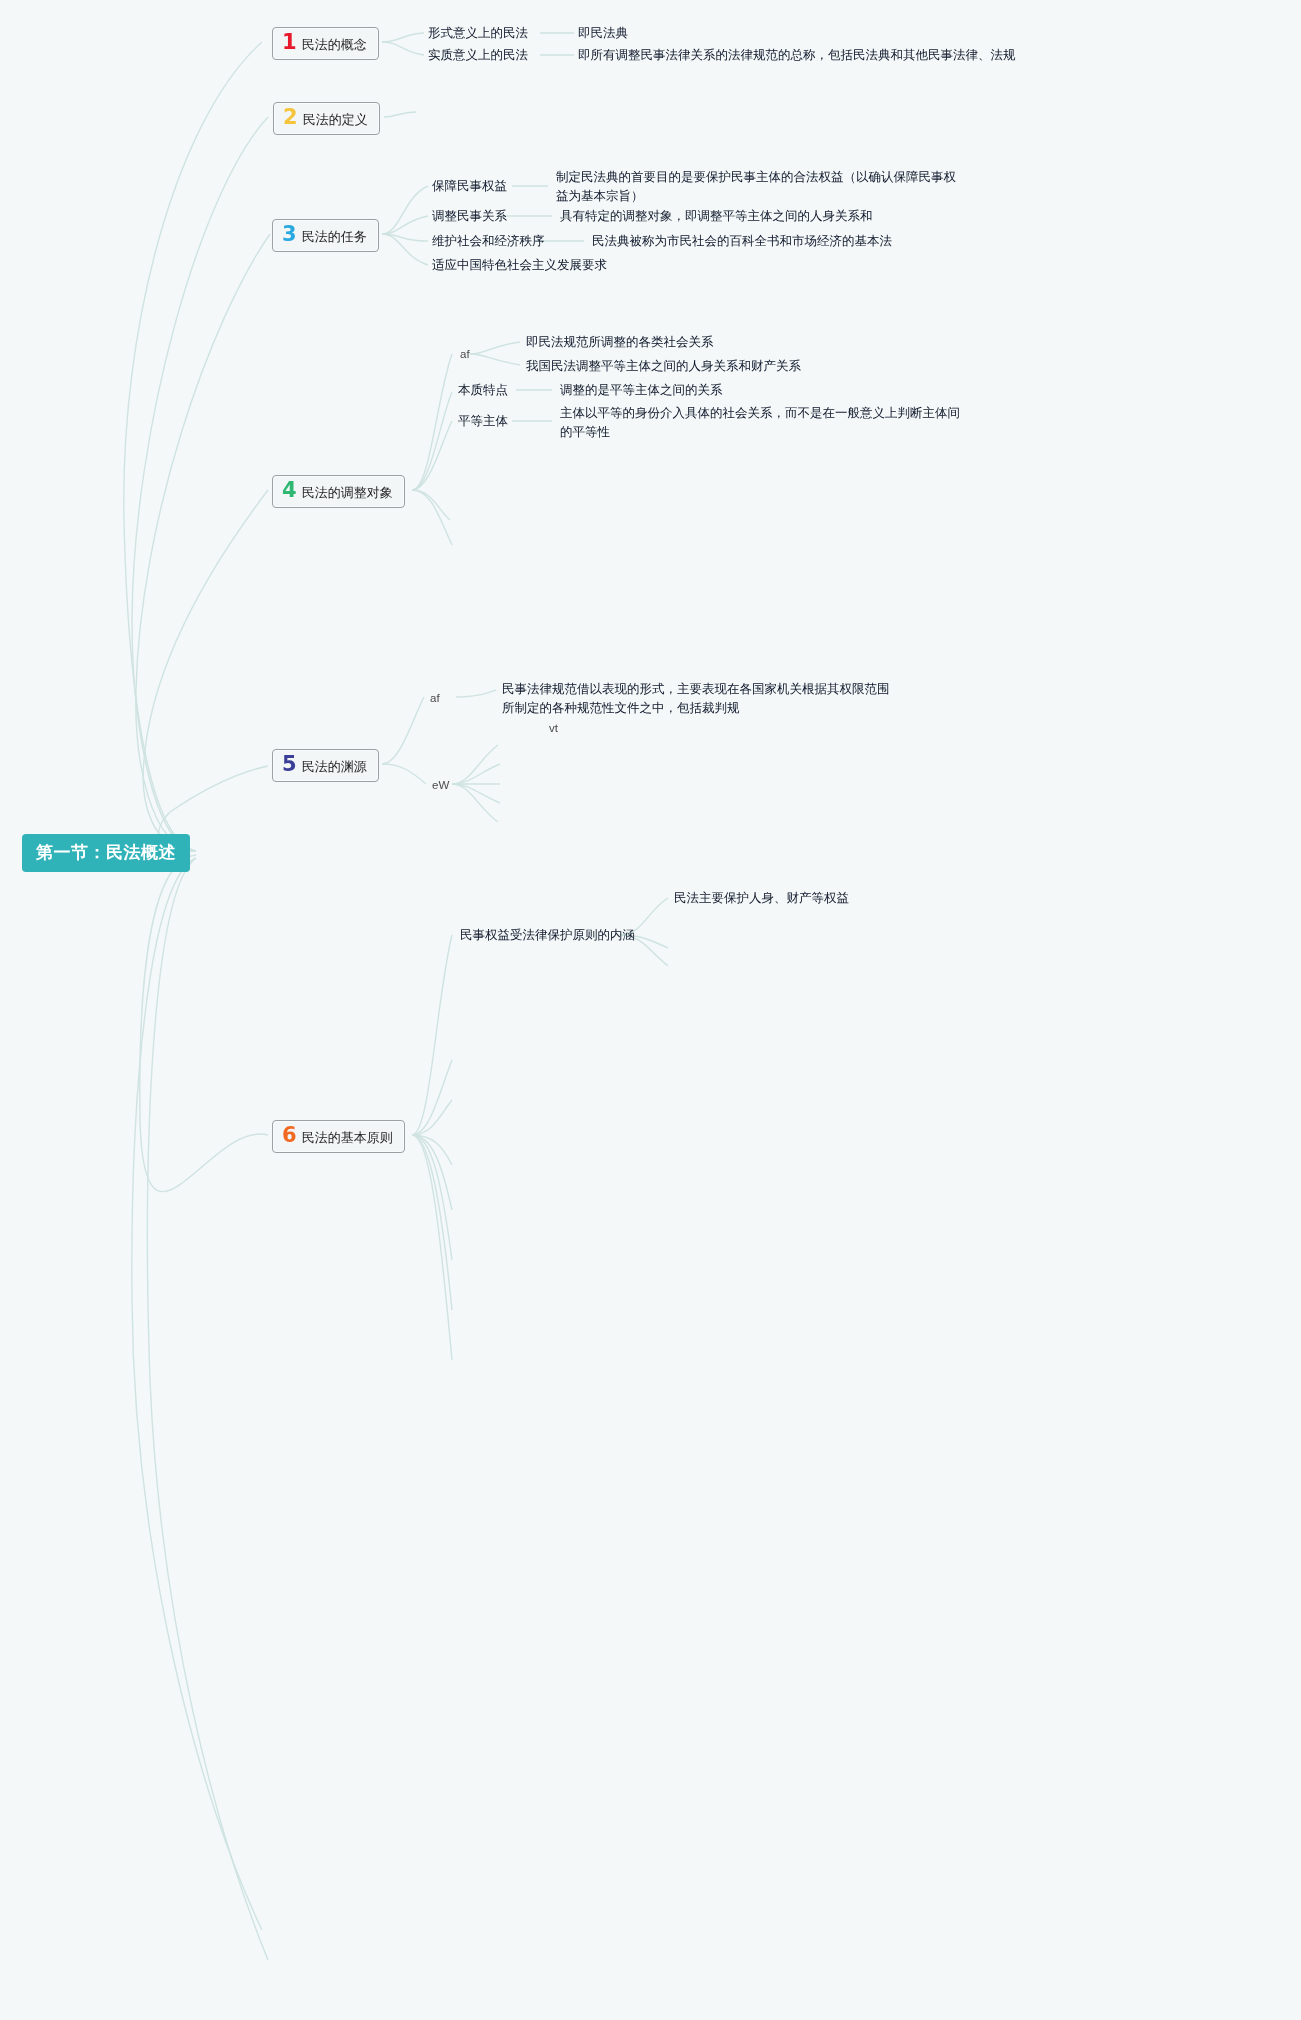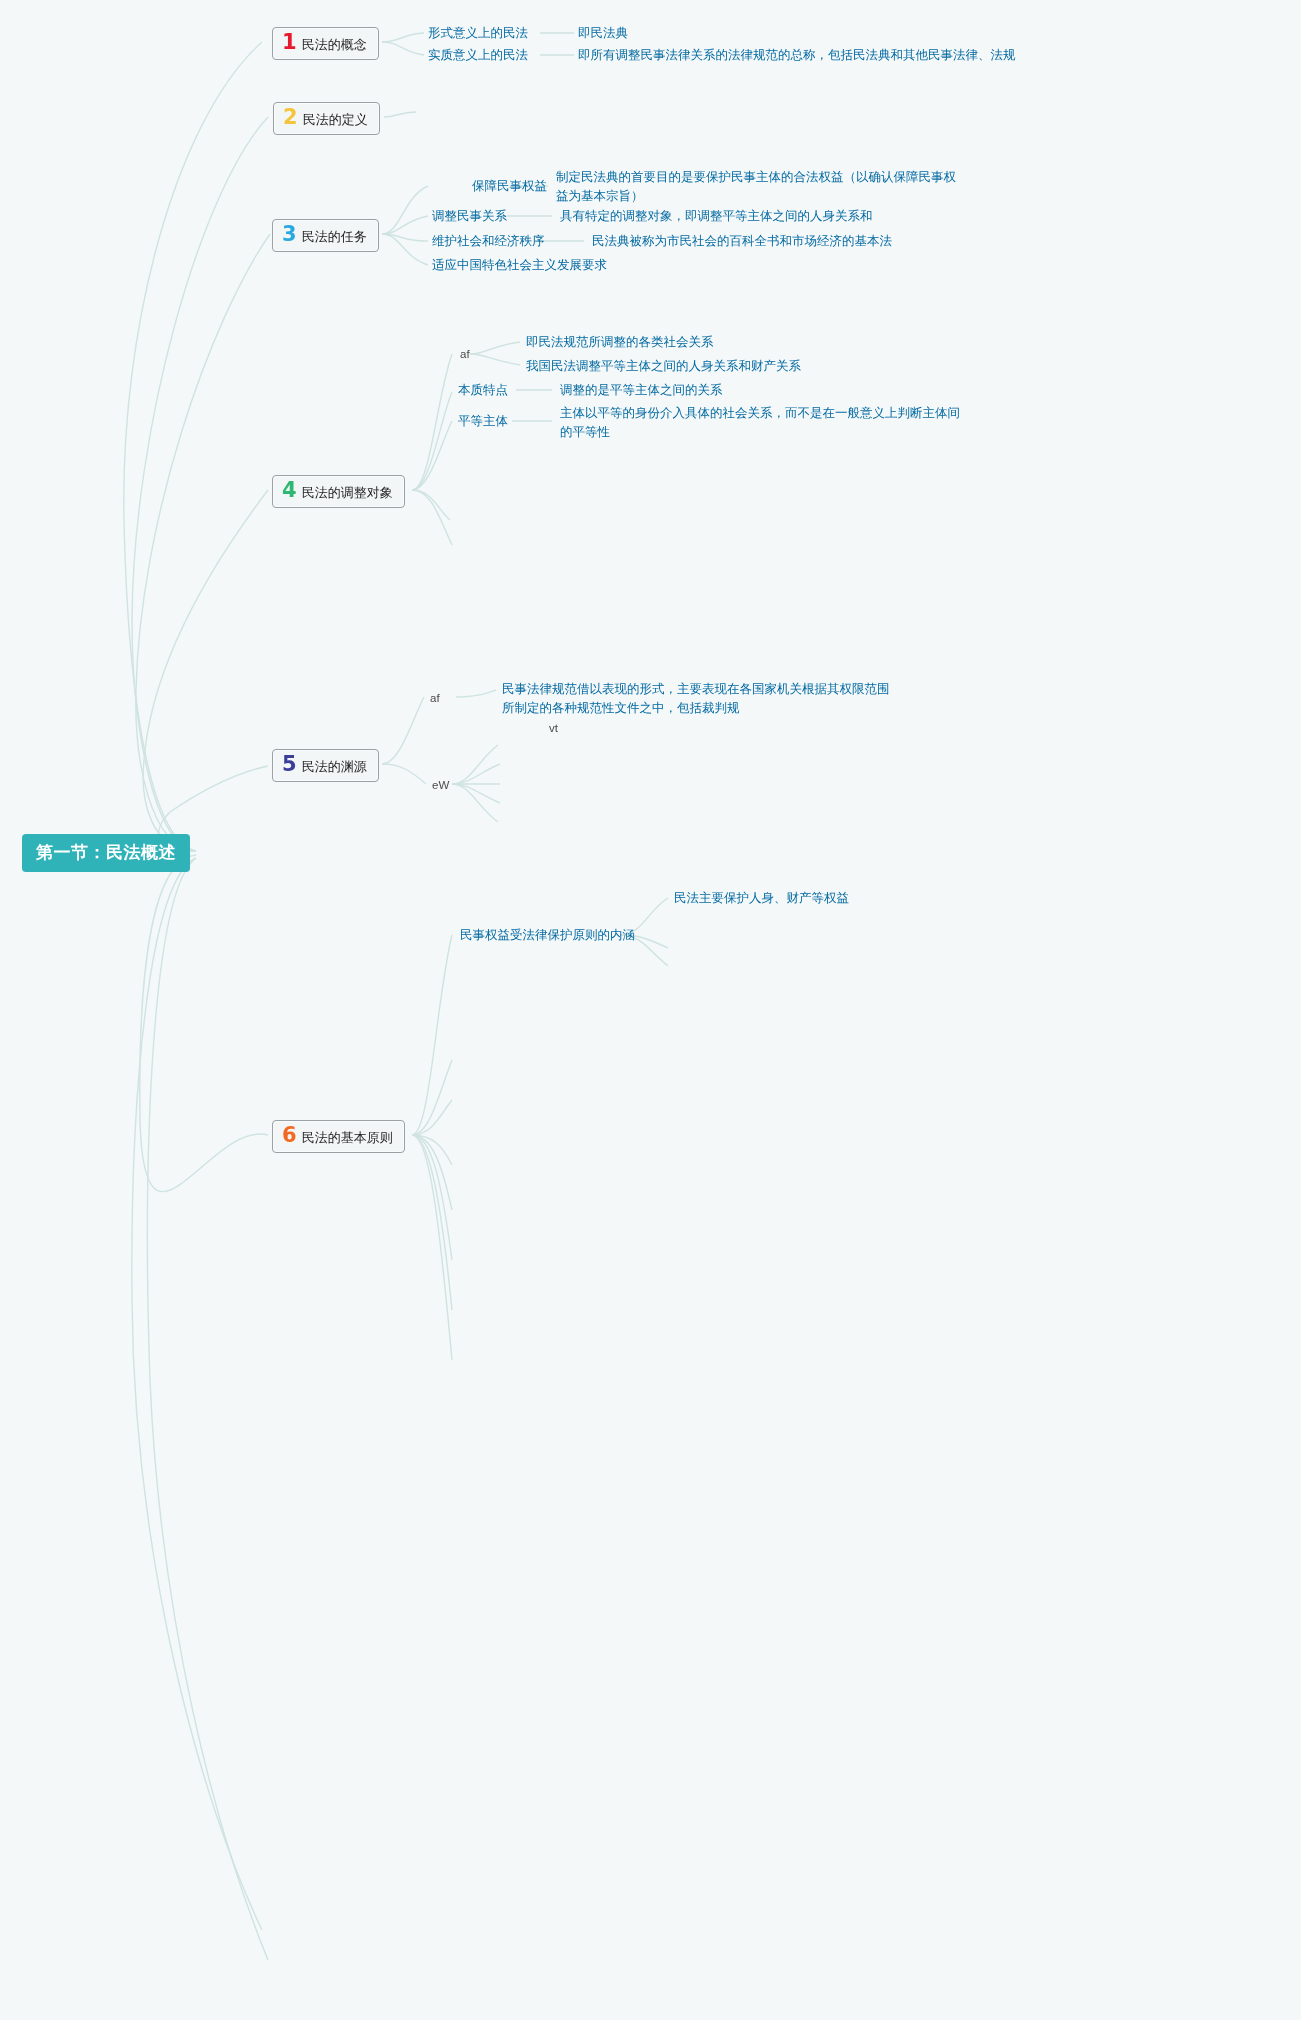--- a/index.html
+++ b/index.html
@@ -41,21 +41,21 @@
     font-size:21px;font-weight:bold;line-height:1;
     font-family:"DejaVu Sans","Liberation Sans",sans-serif;
   }
   .branch .lbl{font-size:13px;color:#1f1f1f;}
 
   
   .leaf{
     position:absolute;
     font-size:12.5px;
     line-height:19px;
-    color:#0369a1;
+    color:#0f172a;
     white-space:nowrap;
   }
   .leaf.wrap{white-space:normal;}
   .leaf.small{font-size:11.5px;color:#4a4a4a;}
 </style>
 </head>
 <body>
 
 <div id="canvas">
 
@@ -132,21 +132,21 @@
 
   <div class="node branch" style="left:273px;top:102px;">
     <span class="num" style="color:#f5c43a">2</span>
     <span class="lbl">民法的定义</span>
   </div>
 
   <div class="node branch" style="left:272px;top:219px;">
     <span class="num" style="color:#2aa8e0">3</span>
     <span class="lbl">民法的任务</span>
   </div>
-  <div class="leaf" style="left:432px;top:177px;margin-left:40px;">保障民事权益</div>
+  <div class="leaf" style="left:432px;top:177px;">保障民事权益</div>
   <div class="leaf wrap" style="left:556px;top:168px;width:400px;">制定民法典的首要目的是要保护民事主体的合法权益（以确认保障民事权益为基本宗旨）</div>
   <div class="leaf" style="left:432px;top:207px;">调整民事关系</div>
   <div class="leaf" style="left:560px;top:207px;">具有特定的调整对象，即调整平等主体之间的人身关系和</div>
   <div class="leaf" style="left:432px;top:232px;">维护社会和经济秩序</div>
   <div class="leaf" style="left:592px;top:232px;">民法典被称为市民社会的百科全书和市场经济的基本法</div>
   <div class="leaf" style="left:432px;top:256px;">适应中国特色社会主义发展要求</div>
 
   <div class="node branch" style="left:272px;top:475px;">
     <span class="num" style="color:#2eb872">4</span>
     <span class="lbl">民法的调整对象</span>

